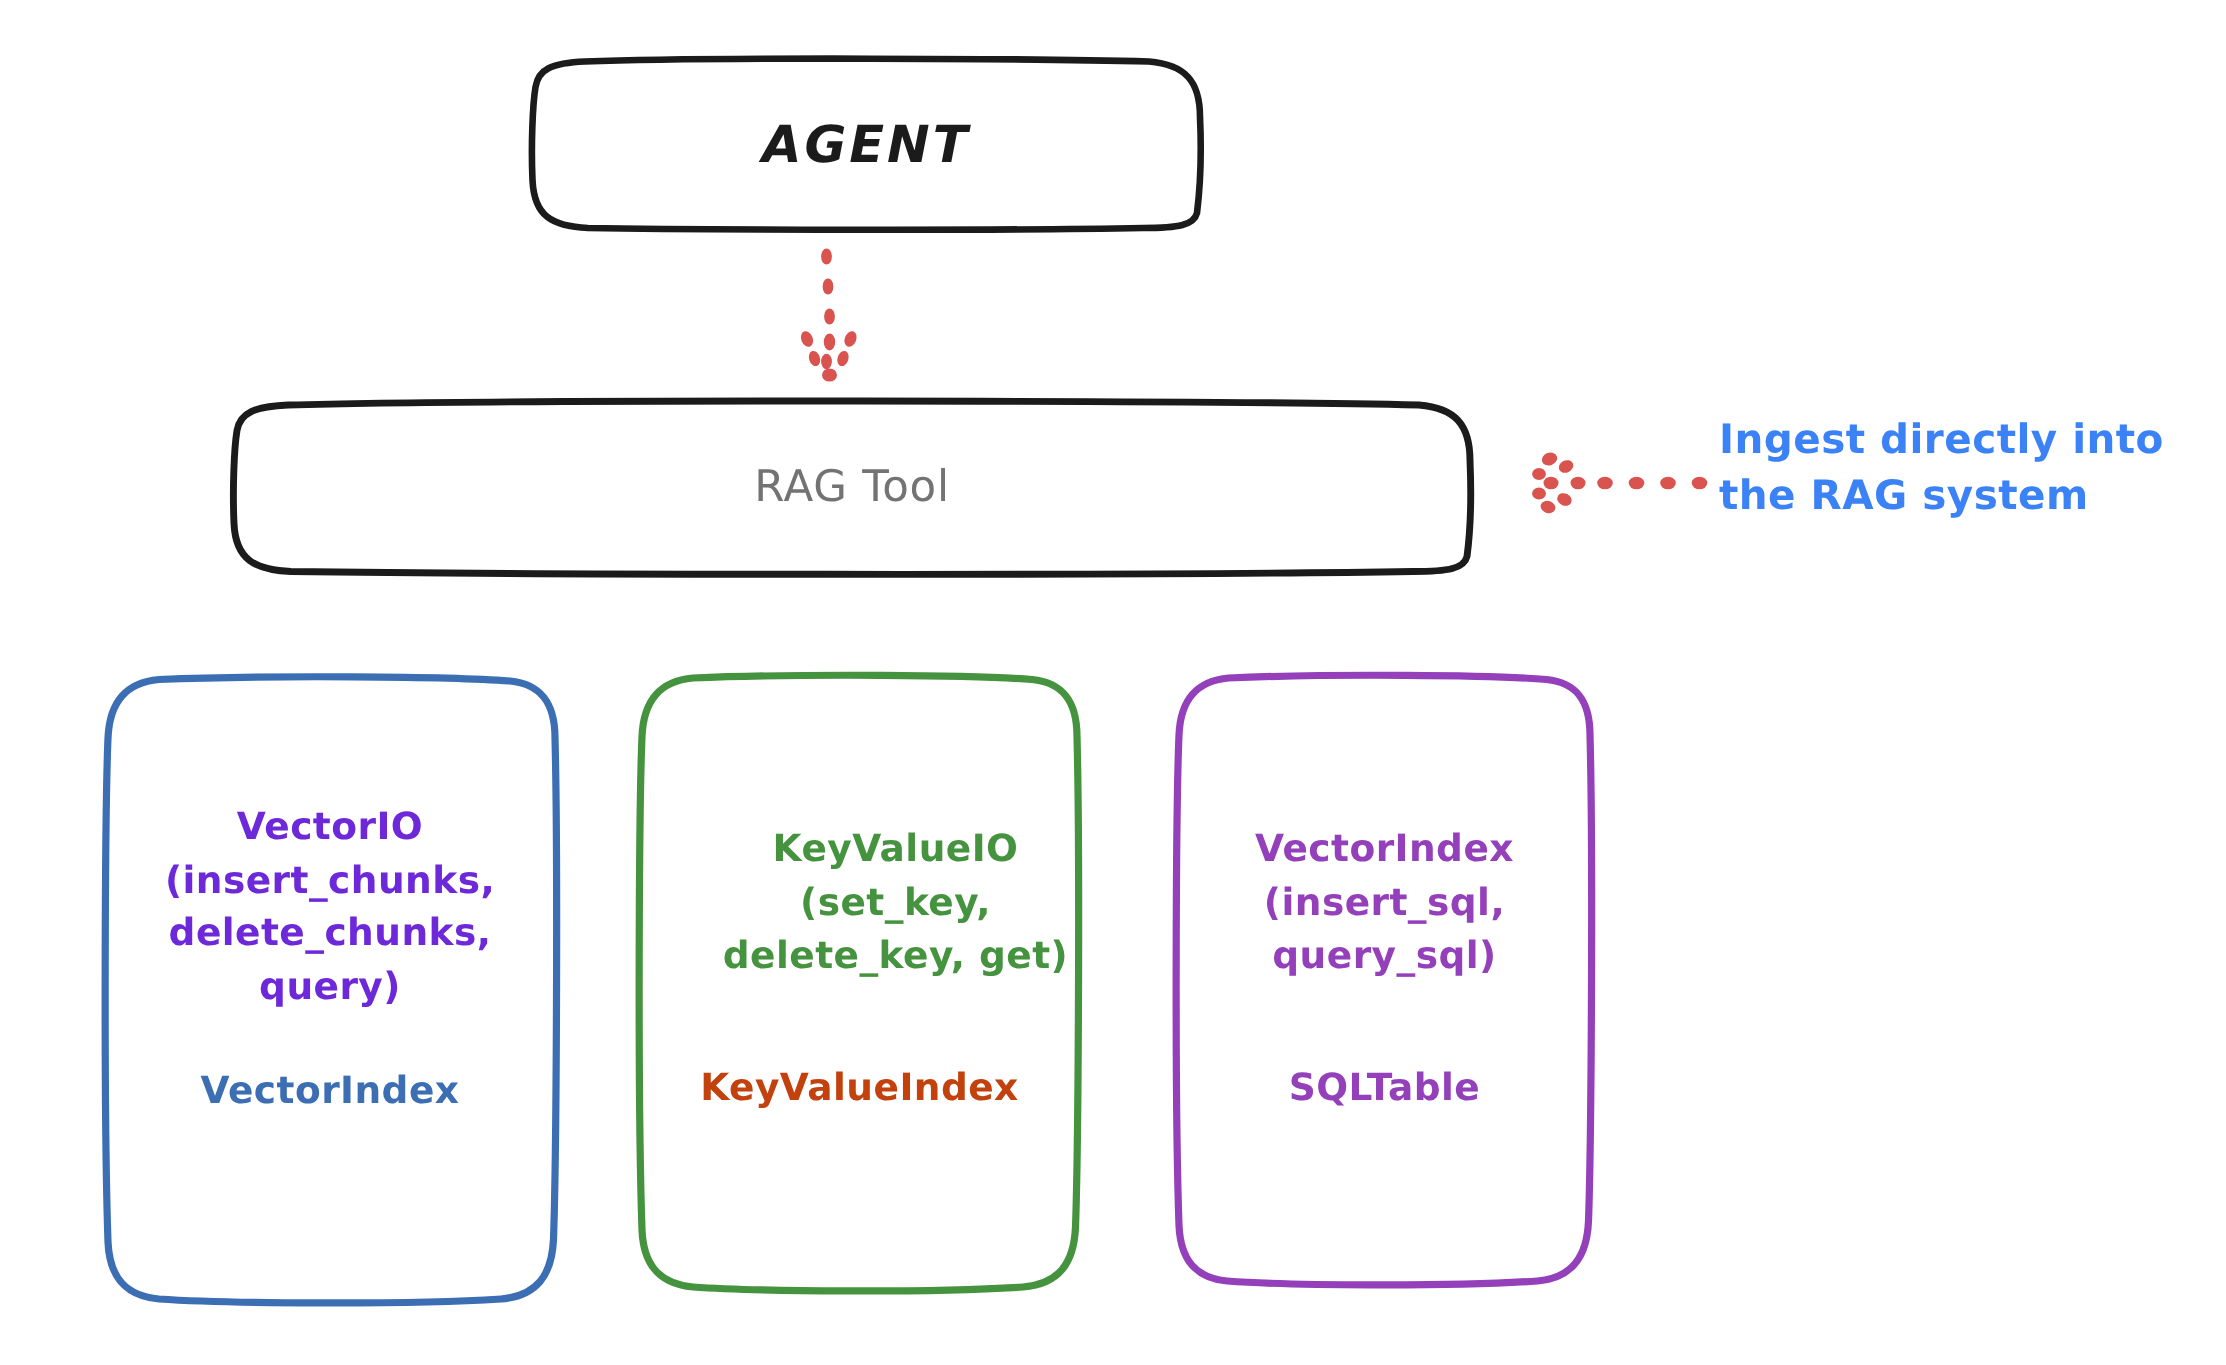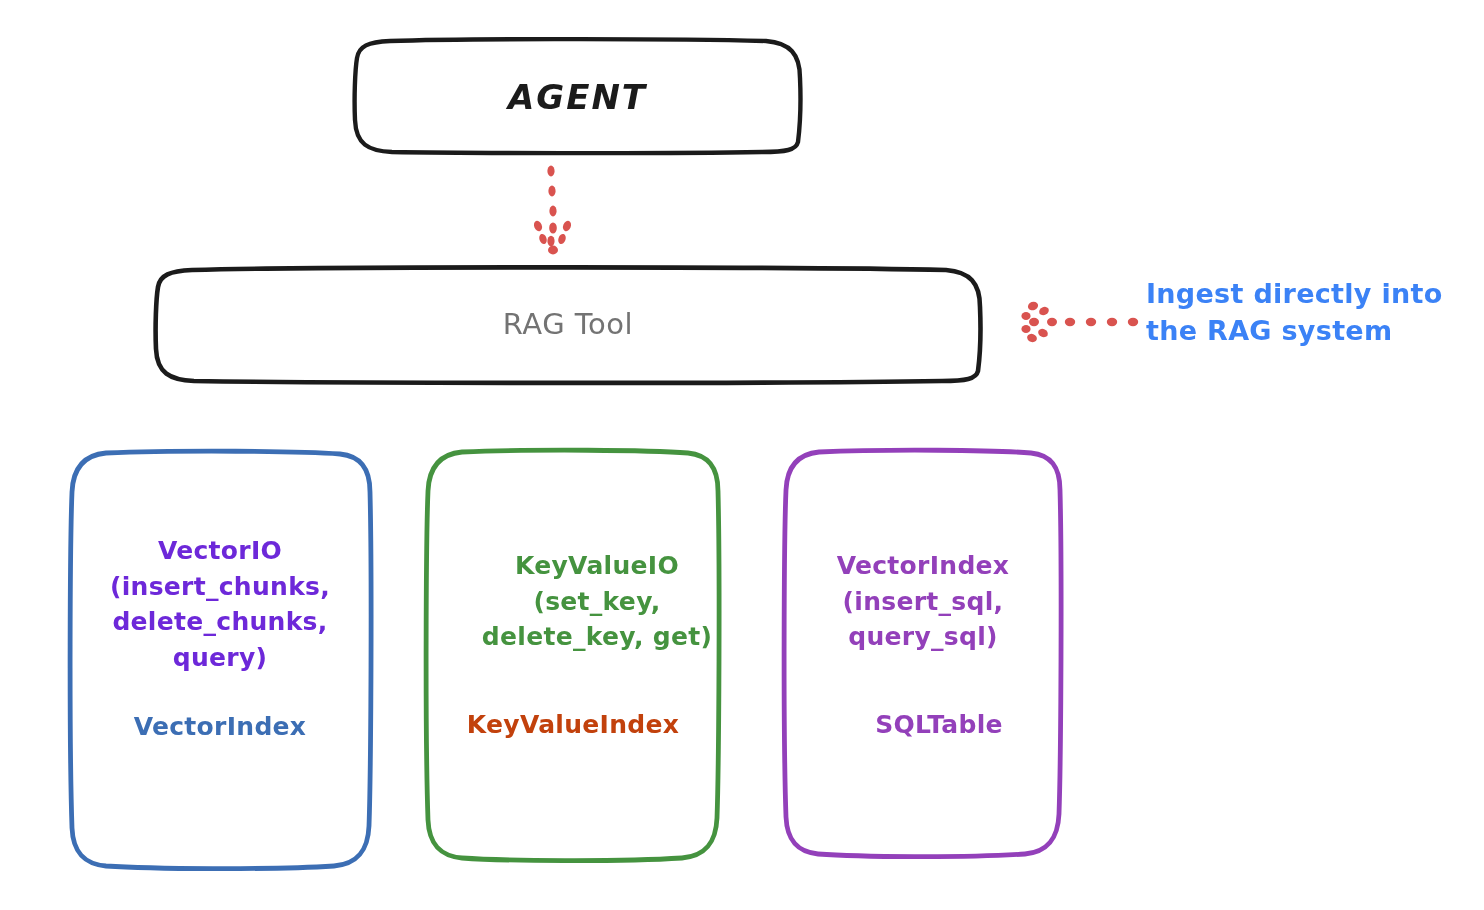--- a/index.html
+++ b/index.html
@@ -72,21 +72,21 @@
     letter-spacing: 0.3px;
   }
 
   #vector-api   { left: 74px;  top: 533px; width: 292px; color: #6d28d9; }
   #vector-index { left: 74px;  top: 712px; width: 292px; color: #3c6eb4; text-align: center; }
 
   #kv-api       { left: 430px; top: 548px; width: 334px; color: #45933f; }
   #kv-index     { left: 430px; top: 710px; width: 286px; color: #c2410c; }
 
   #rel-api      { left: 787px; top: 548px; width: 272px; color: #9340ba; }
-  #rel-table    { left: 787px; top: 710px; width: 272px; color: #9340ba; padding-left: 16px; }
+  #rel-table    { left: 787px; top: 710px; width: 272px; color: #9340ba; }
 
   
   #annotation {
     position: absolute;
     left: 1146px;
     top: 276px;
     width: 330px;
     color: #3b82f6;
     font-size: 27px;
     font-weight: 600;

